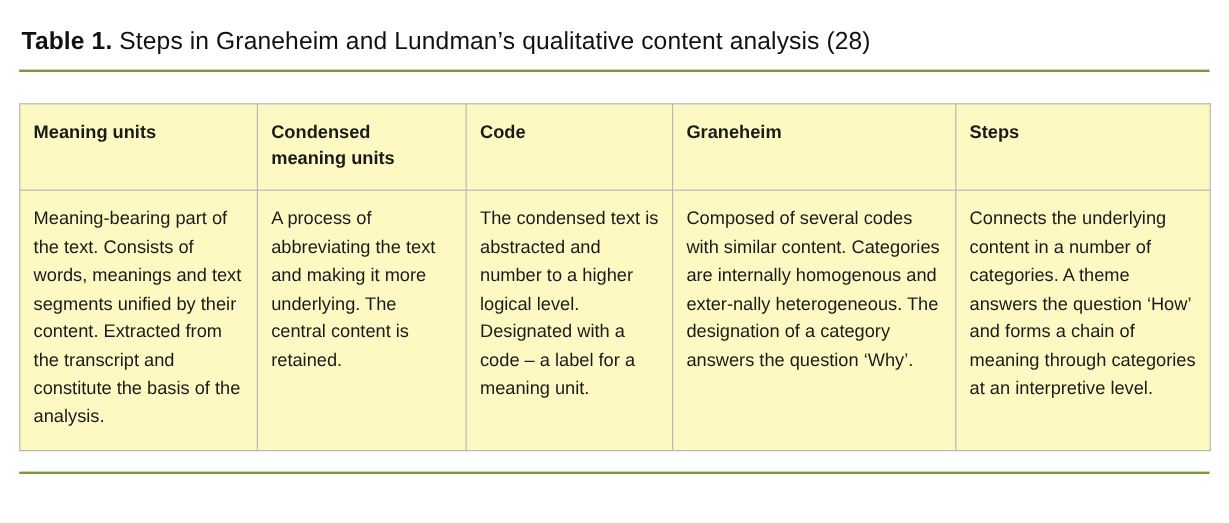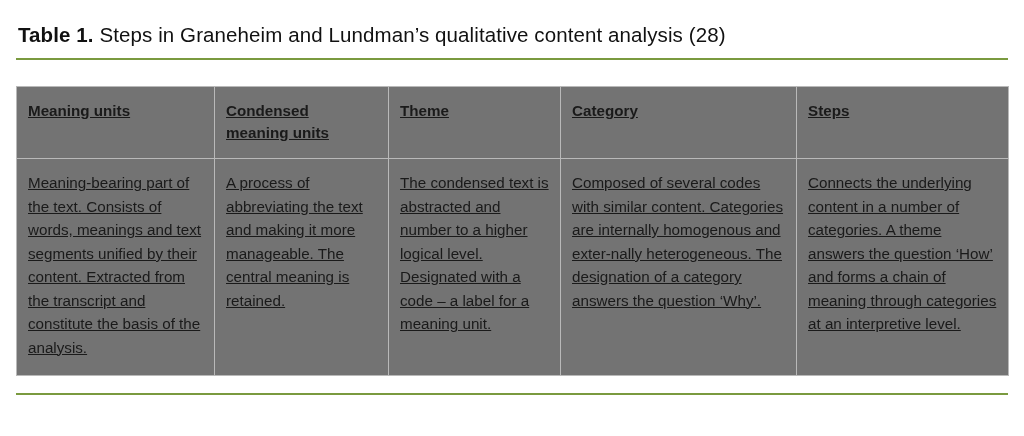--- a/index.html
+++ b/index.html
@@ -40,22 +40,21 @@
   .rule.bottom {
     margin-top: 0;
   }
   .table-wrap {
     margin-top: 26px;
   }
   table.t1 {
     border-collapse: collapse;
     width: 992px;
     table-layout: fixed;
-    background: #737373;
-    text-decoration: underline;
+    background: #fef9c3;
   }
   table.t1 th, table.t1 td {
     border: 1px solid #b9b9b9;
     vertical-align: top;
     padding: 10px 11px 12px 11px;
     font-size: 15.2px;
     line-height: 23.5px;
     font-weight: normal;
     text-align: left;
   }
@@ -97,29 +96,29 @@
           <col class="c1">
           <col class="c2">
           <col class="c3">
           <col class="c4">
       </colgroup>
       <thead>
         <tr>
           <th>Meaning units</th>
           <th style="white-space: pre-line;">Condensed
 meaning units</th>
-          <th>Theme</th>
-          <th>Category</th>
+          <th>Code</th>
+          <th>Graneheim</th>
           <th>Steps</th>
         </tr>
       </thead>
       <tbody>
         <tr>
           <td>Meaning-bearing part of the text. Consists of words, meanings and text segments unified by their content. Extracted from the transcript and constitute the basis of the analysis.</td>
-          <td>A process of abbreviating the text and making it more manageable. The central meaning is retained.</td>
+          <td>A process of abbreviating the text and making it more underlying. The central content is retained.</td>
           <td>The condensed text is abstracted and number to a higher logical level. Designated with a code – a label for a meaning unit.</td>
           <td>Composed of several codes with similar content. Categories are internally homogenous and exter-nally heterogeneous. The designation of a category answers the question ‘Why’.</td>
           <td>Connects the underlying content in a number of categories. A theme answers the question ‘How’ and forms a chain of meaning through categories at an interpretive level.</td>
         </tr>
       </tbody>
     </table>
   </div>
 
   <div class="spacer"></div>
   <div class="rule bottom" style="background: rgb(122, 154, 63);"></div>

